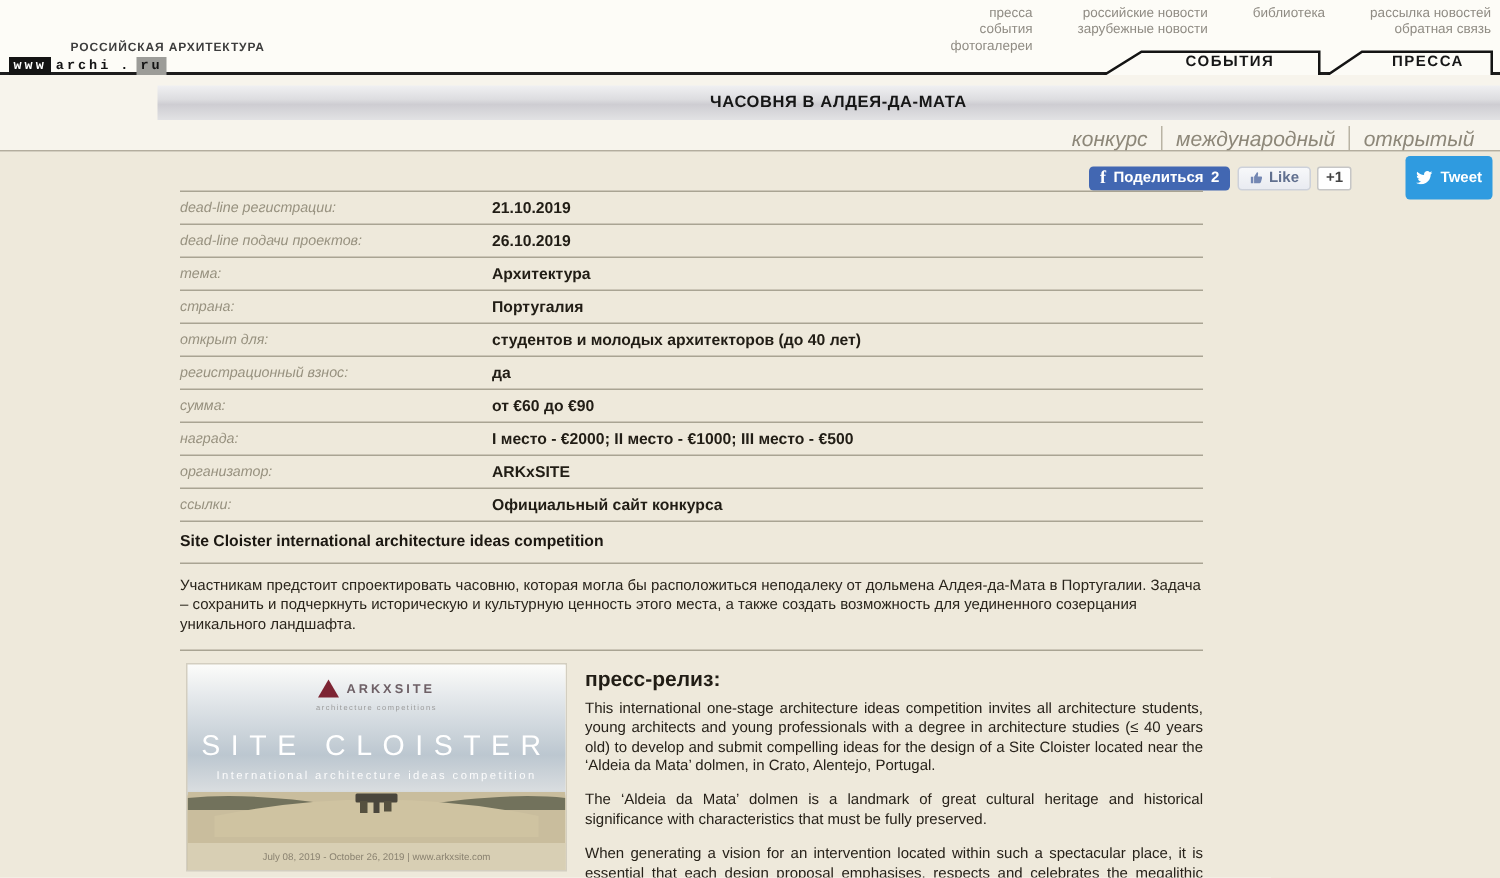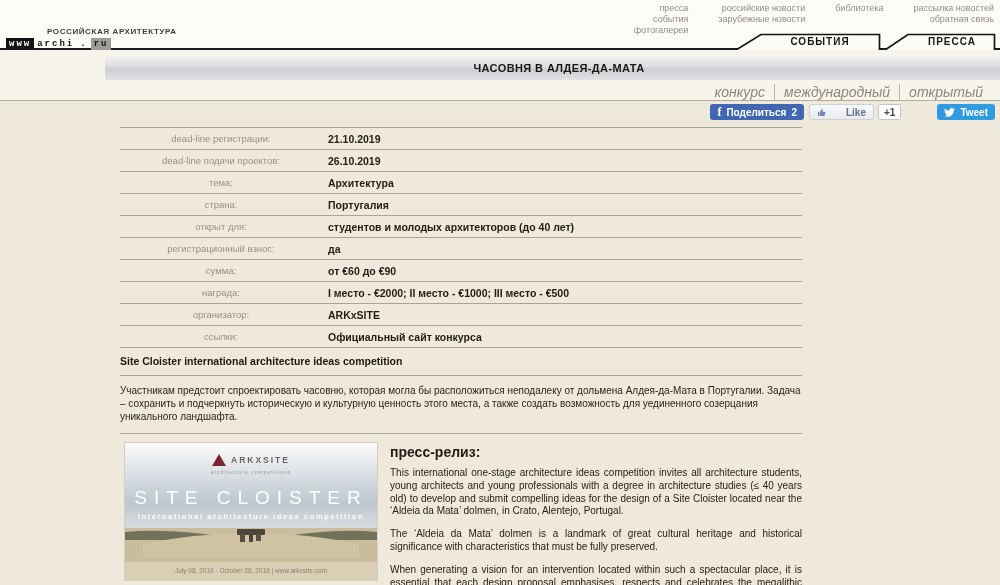--- a/index.html
+++ b/index.html
@@ -41,48 +41,48 @@
   .tags{position:absolute;top:84px;right:17px;display:flex;font-size:14px;color:#8d8779;font-style:italic;}
   .tags span{cursor:pointer;padding:0 9px;}
   .tags span + span{border-left:1px solid #b9b3a4;text-align:center;}
   .tags span:last-child{padding-right:0;}
 
   .social{position:absolute;top:104px;right:5px;display:flex;align-items:center;}
   .btn{display:flex;align-items:center;border-radius:3px;font-size:10px;cursor:pointer;}
   .btn-fb{background:#4267b2;color:#fff;height:16px;padding:0 7px;font-weight:bold;gap:5px;margin-right:5px;}
   .fb-f{font-family:"Liberation Serif",serif;font-size:12px;font-weight:bold;}
   .btn-like{background:linear-gradient(#f7f8fa,#e9ebf1);border:1px solid #cdd1da;height:14px;
-            padding:0 7px;color:#61708f;font-weight:bold;gap:20px;margin-right:4px;}
+            padding:0 7px;color:#61708f;font-weight:bold;gap:4px;margin-right:4px;}
   .btn-plus{background:#fff;border:1px solid #c6c6c6;border-radius:2px;height:14px;
             padding:0 5px;color:#444;font-weight:bold;margin-right:36px;}
-  .btn-tweet{background:#2f9be0;color:#fff;height:16px;padding:0 7px;font-weight:bold;gap:5px;}
+  .btn-tweet{background:#2f9be0;color:#fff;height:29px;padding:0 7px;font-weight:bold;gap:5px;}
 
   
   .content{position:absolute;left:120px;top:127px;width:682px;}
   .hline{border-top:1px solid #a9a493;height:0;}
   .drow{display:flex;align-items:center;height:21px;border-top:1px solid #a9a493;}
-  .dlabel{width:202px;text-align:center;font-size:9.5px;color:#97917f;flex:none;}
+  .dlabel{width:202px;text-align:left;font-size:9.5px;color:#97917f;flex:none;font-style:italic;}
   .dvalue{margin-left:6px;font-size:10.5px;font-weight:bold;color:#211d15;}
 
   .article-heading{padding:7px 0 8px;font-size:10.5px;font-weight:bold;color:#1c1812;}
   .summary{padding:8px 0 10px;font-size:10px;line-height:13px;color:#2a251c;}
 
   .cols{display:flex;padding-top:9px;}
   .poster{position:relative;width:252px;height:137px;margin-left:5px;flex:none;
      background:linear-gradient(180deg,#fcfcfa 0%,#e4e8eb 16%,#bcc7d0 44%,#d8dcdf 61%,#d3d7d9 63%,#cfc3a2 64%);
      box-shadow:0 0 0 1px rgba(90,85,70,.18);overflow:hidden;cursor:default;}
   .poster-logo{position:absolute;top:7px;left:0;right:0;text-align:center;}
   .tri{display:inline-block;width:0;height:0;border-left:7px solid transparent;
        border-right:7px solid transparent;border-bottom:12px solid #7d2433;vertical-align:middle;margin-right:5px;}
   .poster-logo-text{font-size:8.5px;font-weight:bold;letter-spacing:2px;color:#6e6066;vertical-align:middle;}
   .poster-logo-sub{display:block;font-size:5px;letter-spacing:1px;color:#9a9a9a;margin-top:1px;}
   .poster-title{position:absolute;top:44px;left:0;right:0;text-align:center;font-size:19px;
        letter-spacing:7px;color:#fff;white-space:nowrap;}
   .poster-sub{position:absolute;top:69px;left:0;right:0;text-align:center;font-size:7.5px;
-       letter-spacing:1.6px;color:rgba(255,255,255,.93);white-space:nowrap;font-weight:bold;}
+       letter-spacing:1.6px;color:rgba(255,255,255,.93);white-space:nowrap;}
   .land{position:absolute;left:0;right:0;bottom:0;height:52px;}
 
   .press{margin-left:13px;width:412px;}
   .press-label{font-size:14px;font-weight:bold;color:#211d15;margin:1px 0 7px;}
   .press p{margin:0 0 10px;font-size:10px;line-height:12.8px;text-align:justify;color:#27221a;}
 </style>
 </head>
 <body>
 
 <div class="page">

